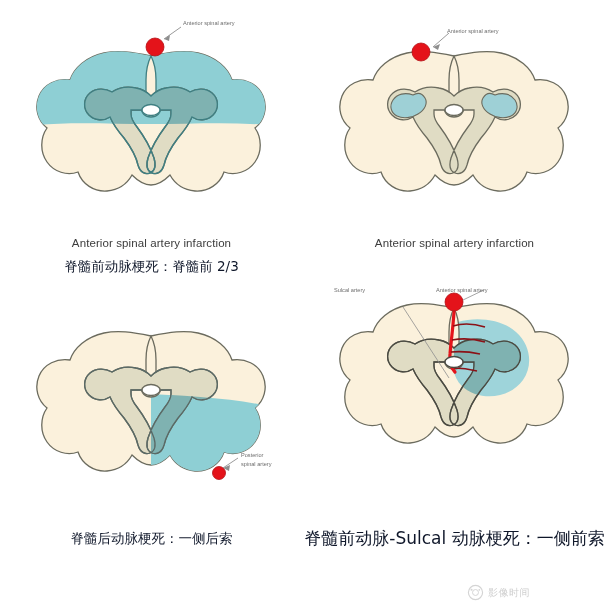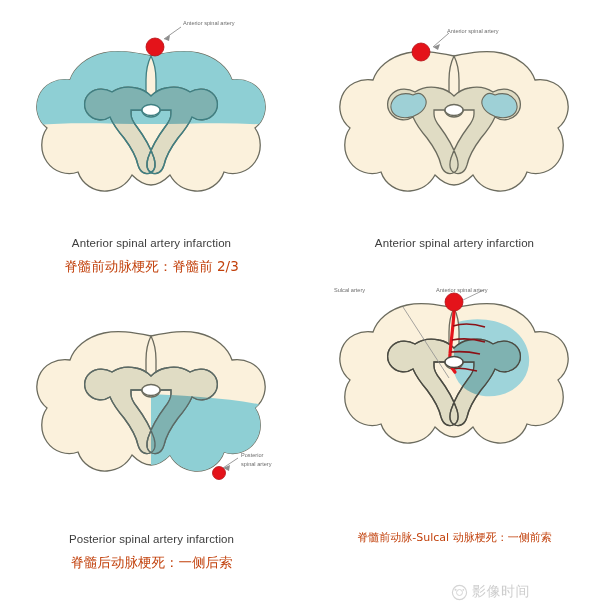--- a/index.html
+++ b/index.html
@@ -43,27 +43,27 @@
     text-align: center;
     font-size: 11.5px;
     color: #3c3c3c;
     letter-spacing: 0.1px;
     line-height: 14px;
     margin-top: 4px;
   }
   .caption-zh {
     text-align: center;
     font-size: 13.5px;
-    color: #c2410c;
+    color: #0f172a;
     line-height: 18px;
     margin-top: 7px;
     font-family: "DejaVu Sans", "Liberation Sans", sans-serif;
   }
   .caption-zh.wide {
-    font-size: 11px;
+    font-size: 17px;
   }
   .panel-p3 .caption-zh,
   .panel-p4 .caption-zh {
   }
   .panel-p3 .caption-en,
   .panel-p4 .caption-en {
     margin-top: 10px;
   }
 
   .watermark {
@@ -74,21 +74,21 @@
     align-items: center;
     gap: 4px;
     opacity: 0.42;
   }
   .watermark .wm-logo {
     width: 17px;
     height: 17px;
     display: block;
   }
   .watermark .wm-text {
-    font-size: 14px;
+    font-size: 10px;
     color: #8a8a8a;
     font-family: "DejaVu Sans", "Liberation Sans", sans-serif;
     letter-spacing: 0.5px;
   }
 
   .anno-text {
     font-size: 5.6px;
     fill: #6e6e6e;
     font-family: "Liberation Sans", sans-serif;
   }
@@ -486,21 +486,20 @@
 
         <path d="M223 178 L238 168" stroke="#8e8e8e" stroke-width="0.9" fill="none"></path>
         <path d="M223 178 L230 175 L229 181 Z" fill="#8e8e8e"></path>
 
         <circle cx="219" cy="183" r="6.5" fill="#e4131a" stroke="#b40f14" stroke-width="0.8"></circle>
 
         <text class="anno-text" x="241" y="167">Posterior</text>
         <text class="anno-text" x="241" y="176">spinal artery</text>
       </svg>
     </div>
-    <div class="caption-en">Posterior spinal artery infarction</div>
     <div class="caption-zh">脊髓后动脉梗死：一侧后索</div>
   </div>
 
   <div class="panel panel-p4">
     <div class="diagram-wrap">
       <svg width="303" height="222" viewBox="0 0 303 222" xmlns="http://www.w3.org/2000/svg">
         <defs>
           <clipPath id="grayClip4">
             <path d="M151 58
                      C 147 54, 142 51, 136 50

